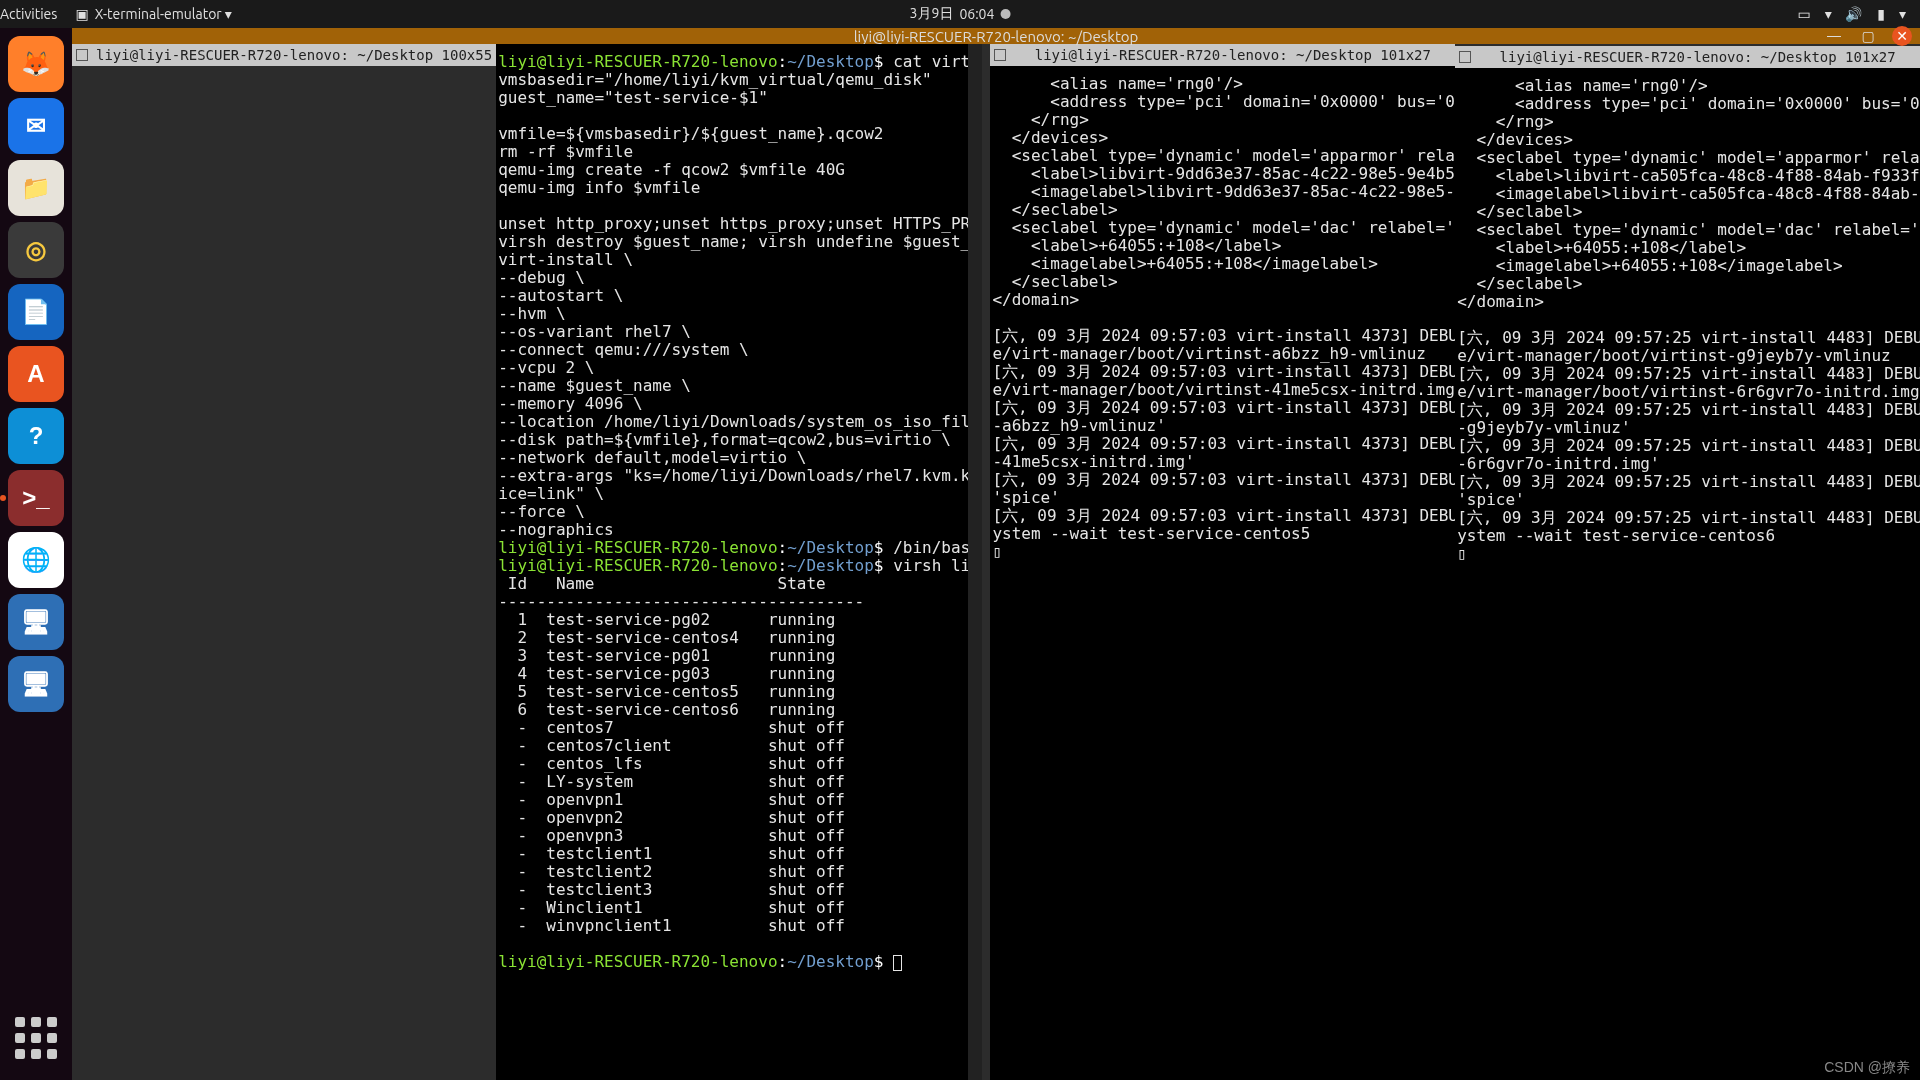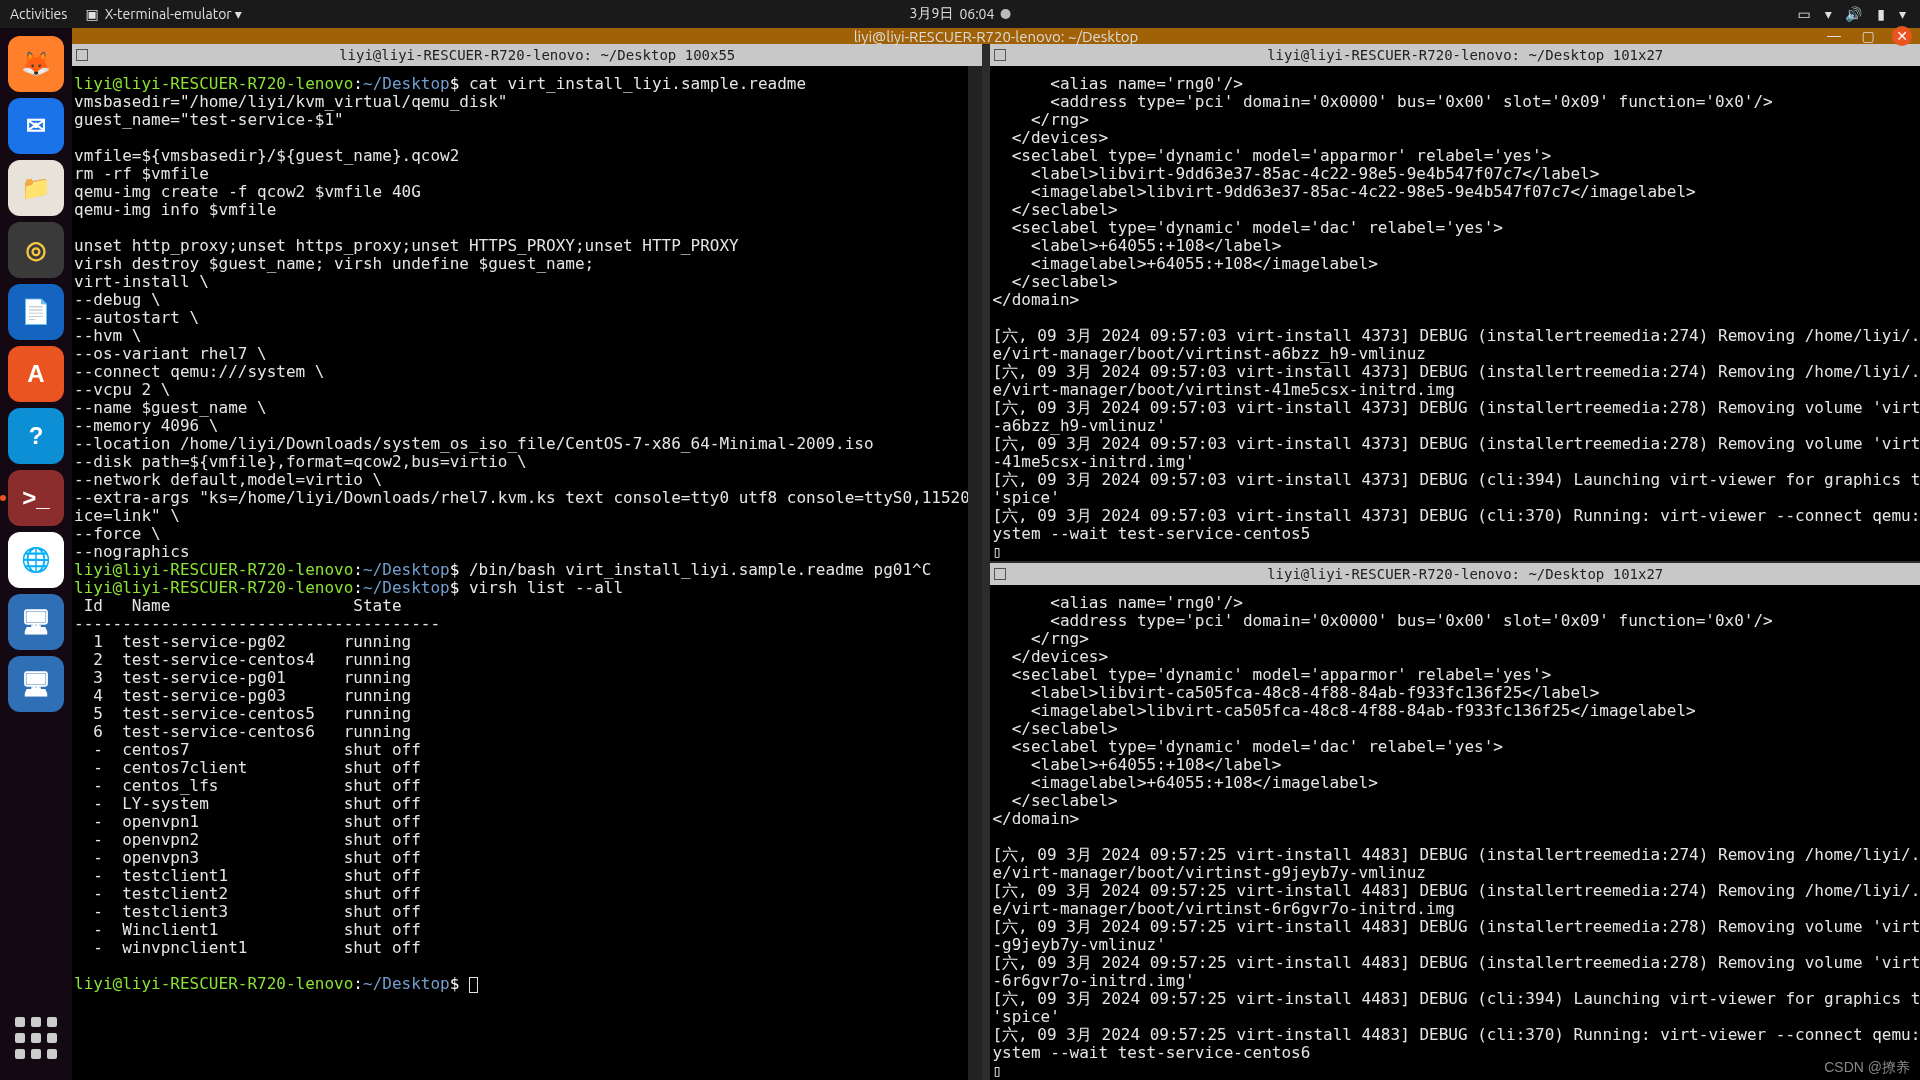--- a/index.html
+++ b/index.html
@@ -10,21 +10,21 @@
   overflow:hidden;
   position:relative;
 }
 .topbar {
   height:28px; width:100%;
   background:#1a1a1a; color:#e0e0e0;
   display:flex; align-items:center;
   font-family:Ubuntu,sans-serif; font-size:14px;
   position:relative;
 }
-.topbar .left  { display:flex; padding-left:10px; }
+.topbar .left  { display:flex; }
 .topbar .center{ position:absolute; left:50%; transform:translateX(-50%); display:flex; align-items:center; gap:6px;}
 .topbar .right { margin-left:auto; display:flex; gap:14px; padding-right:14px; align-items:center;}
 .topbar .act   { margin-right:18px; cursor:pointer;}
 .topbar .appmenu{ display:flex; align-items:center; gap:6px; cursor:pointer;}
 .topbar .dot   { width:10px; height:10px; border-radius:50%; background:#bbb;}
 .dock {
   position:absolute; left:0; top:28px; bottom:0; width:72px;
   background:rgba(20,8,18,0.9);
   display:flex; flex-direction:column; align-items:center;
   padding-top:8px; gap:6px;
@@ -54,21 +54,21 @@
   height:16px; background:#a16207; color:#dcdcdc;
   display:flex; align-items:center; justify-content:center;
   font-family:Ubuntu,sans-serif; font-size:15px; position:relative;
 }
 .titlebar .ctrls{ position:absolute; right:8px; display:flex; gap:14px;}
 .titlebar .ctrls .btn{width:20px;height:20px;border-radius:50%;display:flex;align-items:center;justify-content:center;font-size:14px;cursor:pointer;}
 .titlebar .ctrls .close{ background:#e95420; color:#fff;}
 .panes {
   flex:1; display:flex; overflow:hidden;
 }
-.pane-left, .pane-right-col { flex:1; display:flex; flex-direction:column; overflow:hidden;justify-content:center;}
+.pane-left, .pane-right-col { flex:1; display:flex; flex-direction:row; overflow:hidden;justify-content:center;}
 .pane-left  { flex:0 0 49.7%; border-right:8px solid #2c2c2c;}
 .pane-right-col .pane { flex:1; overflow:hidden; display:flex; flex-direction:column;}
 .pane-right-col .pane + .pane { border-top:2px solid #2c2c2c;}
 .pane-header{
   height:22px; background:#c8c8c8; color:#222;
   font-size:14px; display:flex; align-items:center; padding:0 4px;
   font-family:"DejaVu Sans Mono",monospace;
 }
 .pane-header .sq { width:12px;height:12px;border:1px solid #555;margin-right:8px;}
 .pane-header .name{margin:0 auto;}

